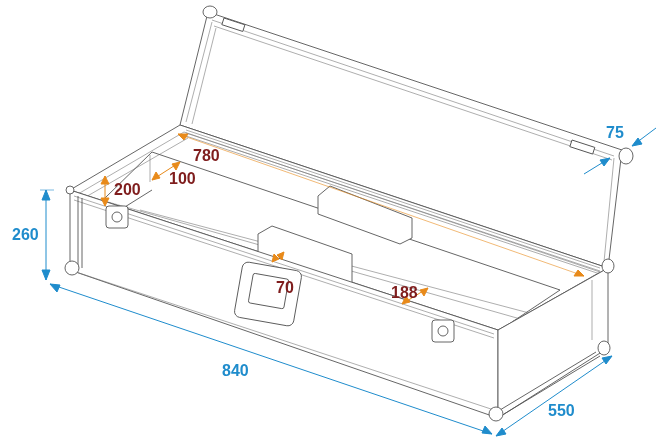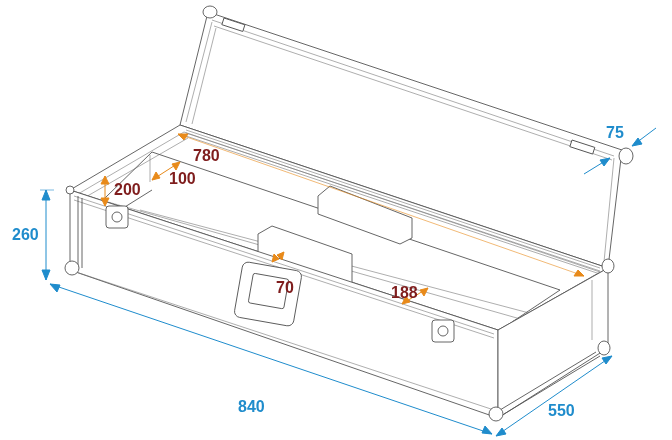--- a/index.html
+++ b/index.html
@@ -119,21 +119,21 @@
     <polygon points="272,262 274,254 279,259"></polygon>
     <polygon points="284,252 282,260 277,255"></polygon>
 
     <line x1="402" y1="304" x2="428" y2="288"></line>
     <polygon points="402,304 406,296 410,302"></polygon>
     <polygon points="428,288 424,296 420,290"></polygon>
   </g>
 </svg>
 
 <div class="dim-label dim-blue" style="left:12px; top:227px;">260</div>
-<div class="dim-label dim-blue" style="left:238px; top:363px;margin-top:36px;">840</div>
+<div class="dim-label dim-blue" style="left:222px; top:363px;">840</div>
 <div class="dim-label dim-blue" style="left:548px; top:403px;">550</div>
 <div class="dim-label dim-blue" style="left:606px; top:125px;">75</div>
 
 <div class="dim-label dim-orange" style="left:193px; top:148px;">780</div>
 <div class="dim-label dim-orange" style="left:169px; top:171px;">100</div>
 <div class="dim-label dim-orange" style="left:114px; top:182px;">200</div>
 <div class="dim-label dim-orange" style="left:276px; top:252px;margin-top:28px;">70</div>
 <div class="dim-label dim-orange" style="left:391px; top:285px;">188</div>
 
 </body></html>

